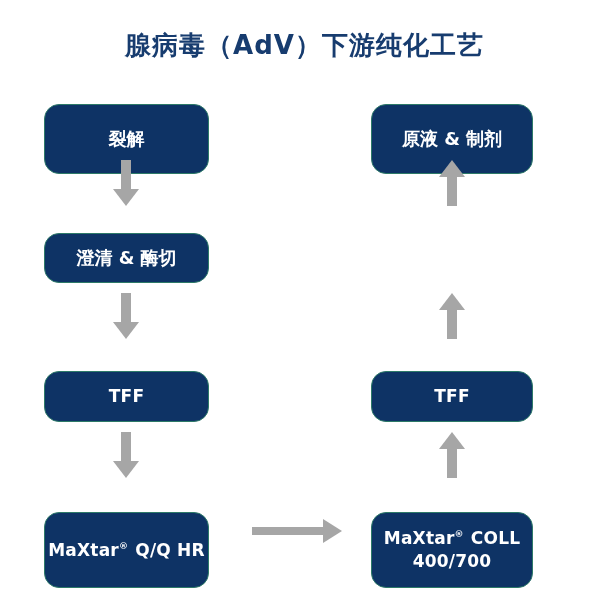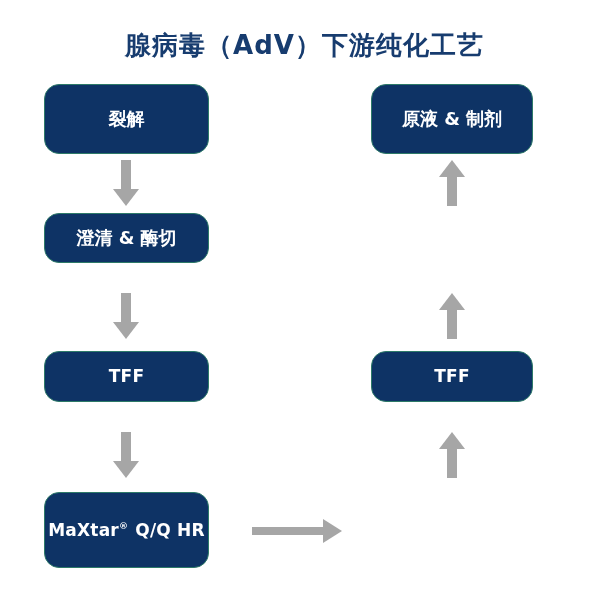--- a/index.html
+++ b/index.html
@@ -34,20 +34,21 @@
     border-radius: 15px;
     color: #ffffff;
     display: flex;
     align-items: center;
     justify-content: center;
     text-align: center;
     font-weight: bold;
     font-size: 18px;
     line-height: 1.35;
     box-sizing: border-box;
+    margin-top: 20px;
   }
   .box.latin { font-size: 17px; letter-spacing: 0.2px; }
   .col-left  { left: 44px;  width: 165px; }
   .col-right { left: 371px; width: 162px; }
   .row1 { top: 84px;  height: 70px; }
   .row2 { top: 213px; height: 50px; }
   .row3 { top: 351px; height: 51px; }
   .row4 { top: 492px; height: 76px; }
   sup.reg {
     font-size: 9px;
@@ -88,20 +89,27 @@
 
   <div class="box col-right row1">
     <span>原液 &amp; 制剂</span>
   </div>
 
 
   <div class="box col-right row3 latin">
     <span>TFF</span>
   </div>
 
+  <div class="box col-right row4 latin">
+    <span>
+      <span><span>MaXtar</span><sup class="reg">®</sup><span> COLL</span></span>
+      <br>
+      <span>400/700</span>
+    </span>
+  </div>
 
   <svg class="arrow arr-col-left arr-gap1" width="28" height="46" viewBox="0 0 28 46">
     <g fill="#a6a6a6">
         <rect x="9" y="0" width="10" height="31"></rect>
         <polygon points="1,29 27,29 14,46"></polygon>
       </g>
   </svg>
   <svg class="arrow arr-col-left arr-gap2" width="28" height="46" viewBox="0 0 28 46">
     <g fill="#a6a6a6">
         <rect x="9" y="0" width="10" height="31"></rect>

